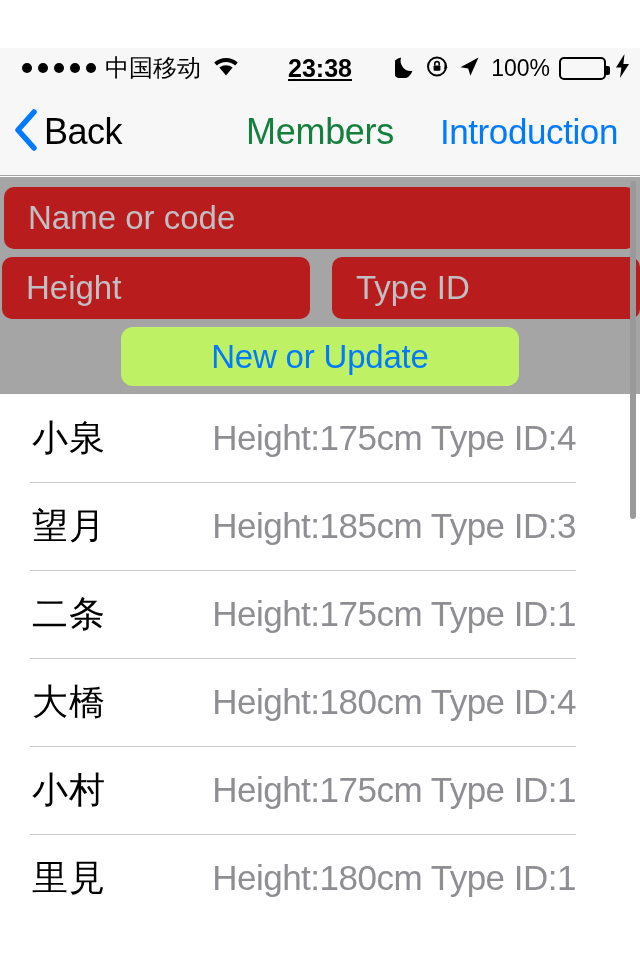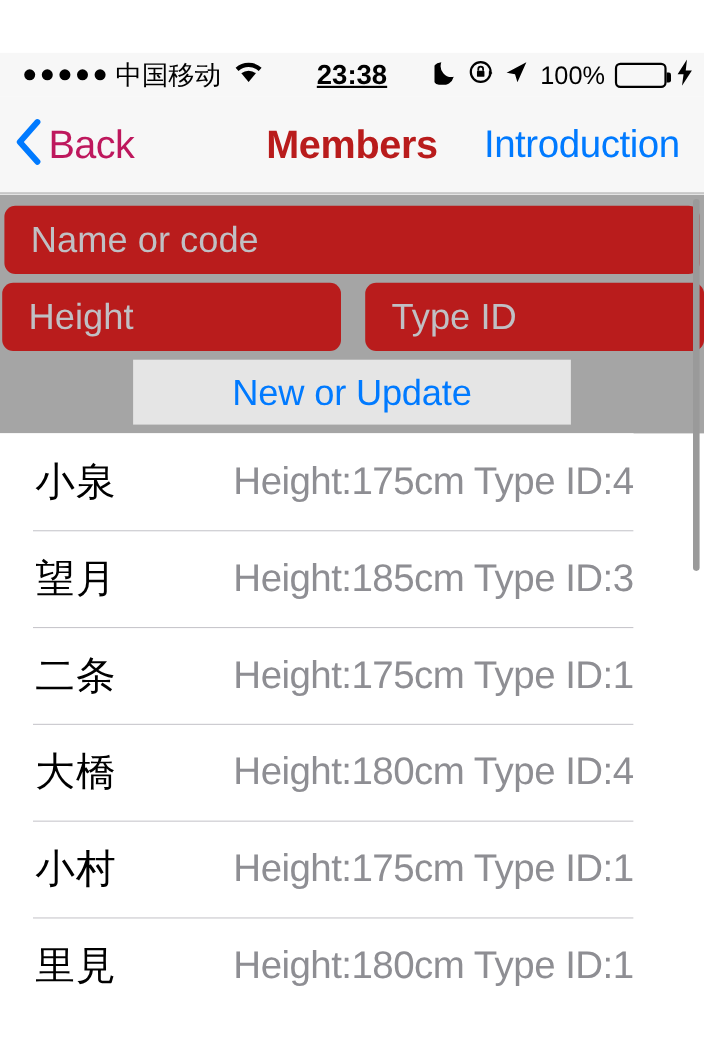--- a/index.html
+++ b/index.html
@@ -52,28 +52,28 @@
   
   .navbar {
     position: absolute; top: 40px; left: 0;
     width: 640px; height: 88px;
     background: #f7f7f7;
     border-bottom: 1px solid #a6a6a6;
   }
   .nav-back {
     position: absolute; left: 14px; top: 0; height: 87px;
     display: flex; align-items: center; gap: 6px;
-    color: #be185d; cursor: pointer;
+    color: #000000; cursor: pointer;
   }
   .chevron { display: block; }
   .nav-back-label { font-size: 36px; letter-spacing: -0.5px; }
   .nav-title {
     position: absolute; left: 0; width: 640px; top: 0; height: 87px;
     display: flex; align-items: center; justify-content: center;
-    font-size: 36px; font-weight: bold; color: #b91c1c; letter-spacing: -0.3px;
+    font-size: 36px; font-weight: normal; color: #15803d; letter-spacing: -0.3px;
   }
   .nav-right {
     position: absolute; right: 22px; top: 0; height: 87px;
     display: flex; align-items: center;
     color: #007aff; font-size: 35px; letter-spacing: -0.4px; cursor: pointer;
   }
 
   
   .form-panel {
     position: absolute; top: 129px; left: 0;
@@ -95,21 +95,21 @@
     position: absolute; left: 2px; top: 80px;
     width: 308px; height: 62px;
   }
   .f-typeid {
     position: absolute; left: 332px; top: 80px;
     width: 308px; height: 62px;
   }
   .submit-btn {
     position: absolute; left: 121px; top: 150px;
     width: 398px; height: 59px;
-    background: #e5e5e5; border: none; border-radius: 0;
+    background: #bef264; border: none; border-radius: 12px;
     color: #007aff; font-size: 33px; letter-spacing: -0.2px;
     font-family: "Liberation Sans", "DejaVu Sans", sans-serif;
     cursor: pointer;
   }
 
   
   .scroll-indicator {
     position: absolute; right: 4px; top: 133px;
     width: 6px; height: 338px;
     background: #9a9a9a; border-radius: 3px;

